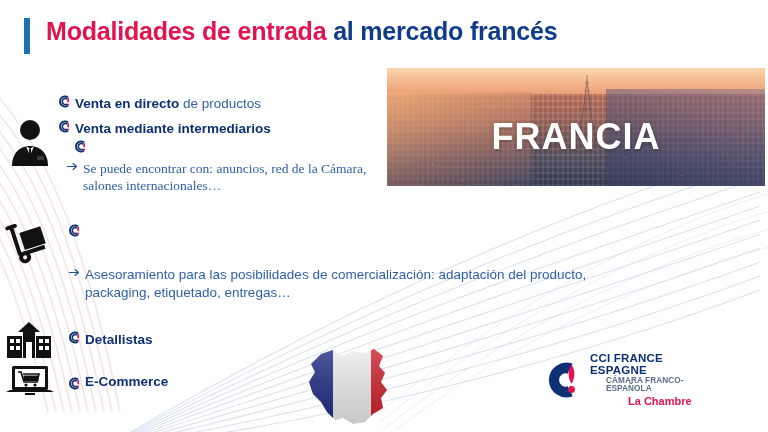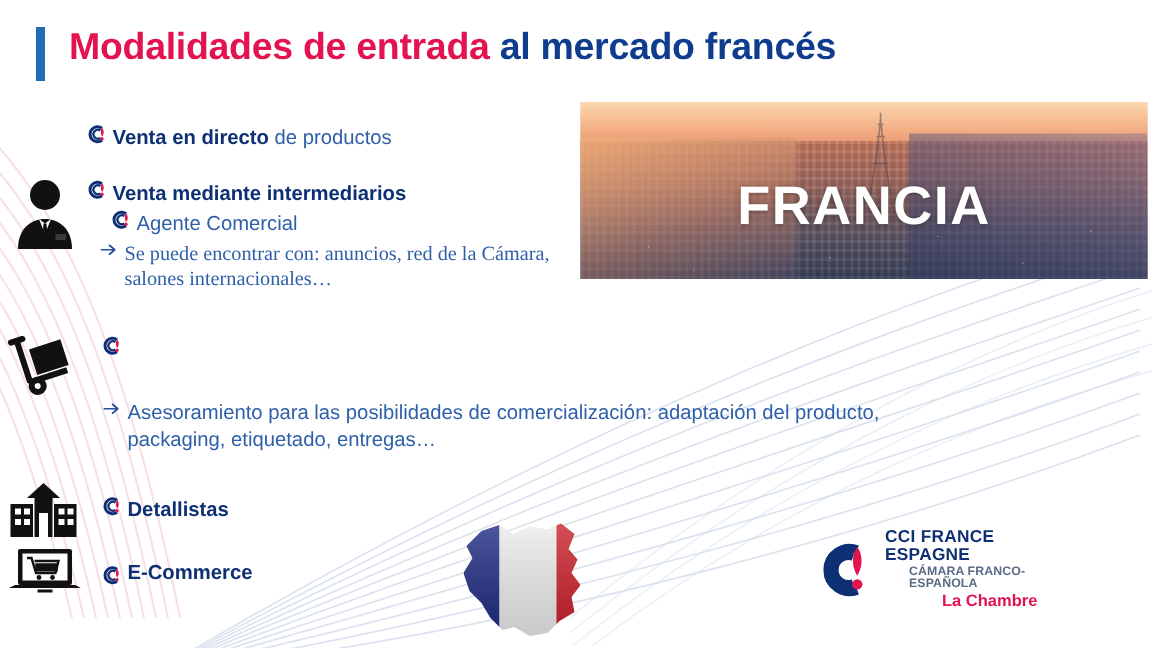--- a/index.html
+++ b/index.html
@@ -58,21 +58,21 @@
     font-size:13.5px;
     line-height:17px;
     color:#1f4f9c;
     white-space:nowrap;
     display:flex;align-items:flex-start;
   }
   .line .txt{display:block;}
   .b{font-weight:bold;color:#0d2f73;}
   .n{font-weight:normal;color:#2e5fa8;}
 
-  #l-venta-directo{left:58px;top:83px;}
+  #l-venta-directo{left:58px;top:95px;}
   #l-venta-interm{left:58px;top:120px;}
   #l-agente{left:74px;top:140px;}
   #l-encontrar{left:66px;top:160px;white-space:normal;width:330px;font-family:Liberation Serif, serif;}
   #l-import{left:68px;top:224px;white-space:normal;width:560px;}
   #l-asesor{left:68px;top:266px;white-space:normal;width:560px;}
   #l-detallistas{left:68px;top:331px;}
   #l-ecommerce{left:68px;top:373px;align-items:flex-end;}
 
   #l-encontrar .txt,#l-import .txt,#l-asesor .txt{white-space:normal;}
   #l-import .txt{line-height:18px;}
@@ -285,21 +285,20 @@
     <span class="txt"><b class="b">Venta mediante intermediarios</b></span>
   </div>
 
   <div class="line" id="l-agente">
     <svg class="cci-bullet" viewBox="0 0 26 26">
       <path d="M20,5 A10,10 0 1 0 20,21" fill="none" stroke="#0d2f73" stroke-width="4"></path>
       <path d="M18,8 A6,6 0 1 0 18,18" fill="none" stroke="#0d2f73" stroke-width="3"></path>
       <path d="M20,4 C23,8 23,13 20,16 C18,13 18,8 20,4 Z" fill="#e2134f"></path>
       <circle cx="20" cy="19" r="2.2" fill="#e2134f"></circle>
     </svg>
-    <span class="txt n">Agente Comercial</span>
   </div>
 
   <div class="line" id="l-encontrar">
     <svg class="cci-bullet" viewBox="0 0 26 26">
       <path d="M3,13 L21,13 M14,7 L21,13 L14,19" fill="none" stroke="#234f9e" stroke-width="2.2" stroke-linecap="round" stroke-linejoin="round"></path>
     </svg>
     <span class="txt n">Se puede encontrar con: anuncios, red de la Cámara, salones internacionales…</span>
   </div>
 
   <div class="line" id="l-import">

